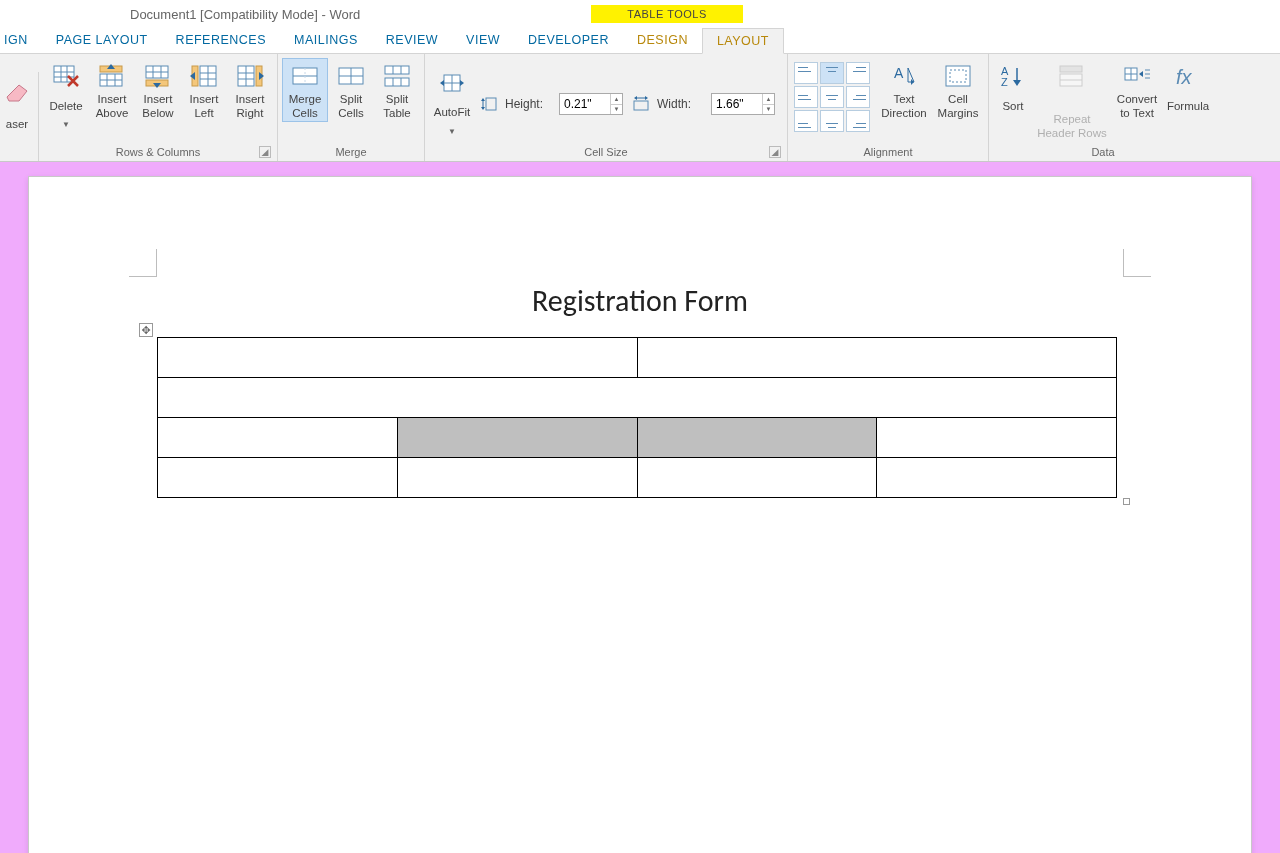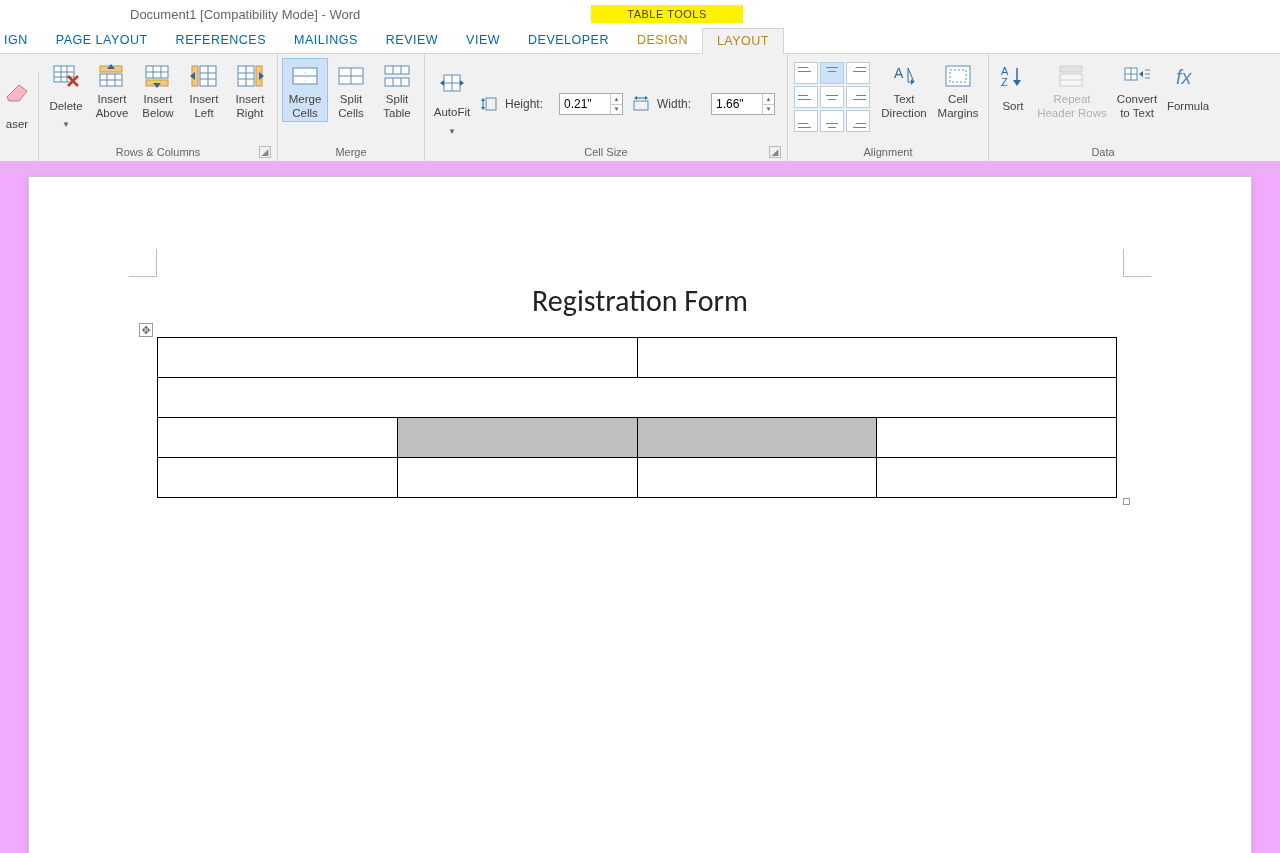--- a/index.html
+++ b/index.html
@@ -15,21 +15,21 @@
 .tab.contextual { color: #b8880b; }
 
 .ribbon { background: #f1f1f1; border-bottom: 1px solid #c8c8c8; height: 108px; display: flex; }
 .rgroup { border-right: 1px solid #d4d4d4; display: flex; flex-direction: column; padding: 4px 4px 0 4px; position: relative; }
 .rgroup-body { display: flex; flex: 1; align-items: flex-start; }
 .rgroup-label { text-align: center; font-size: 11px; color: #666; padding: 2px 0 3px 0; position: relative; }
 .rgroup-label .launcher { position: absolute; right: 2px; top: 2px; font-size: 9px; color: #888; cursor: pointer; width: 12px; height: 12px; border: 1px solid #bbb; display: flex; align-items: center; justify-content: center; line-height: 1; }
 
 .bigbtn { display: flex; flex-direction: column; align-items: center; justify-content: flex-start; width: 46px; padding: 3px 2px 0 2px; cursor: pointer; font-size: 11.5px; color: #444; text-align: center; line-height: 1.25; border: 1px solid transparent; }
 .bigbtn.selected { background: #cde2f6; border-color: #9cc3e8; }
-.bigbtn.disabled { color: #b0b0b0; }
+.bigbtn.disabled { color: #b0b0b0; gap: 20px; }
 .bigbtn .ico { width: 32px; height: 28px; margin-bottom: 2px; display: flex; align-items: center; justify-content: center; }
 .bigbtn .lbl { min-height: 28px; display: flex; align-items: center; justify-content: center; white-space: pre-line; }
 .dropcaret { font-size: 8px; color: #666; }
 
 .cellsize-body { display: flex; align-items: center; }
 .cs-rows { display: flex; flex-direction: row; gap: 8px; padding: 6px 8px 0 4px; }
 .cs-row { display: flex; align-items: center; gap: 6px; }
 .cs-row .ficon { width: 20px; height: 16px; display: flex; align-items: center; justify-content: center; }
 .cs-row label { font-size: 12px; color: #444; width: 48px; }
 .cs-row input { width: 64px; height: 22px; border: 1px solid #aaa; font-size: 12px; padding: 0 14px 0 4px; background: #fff; }

